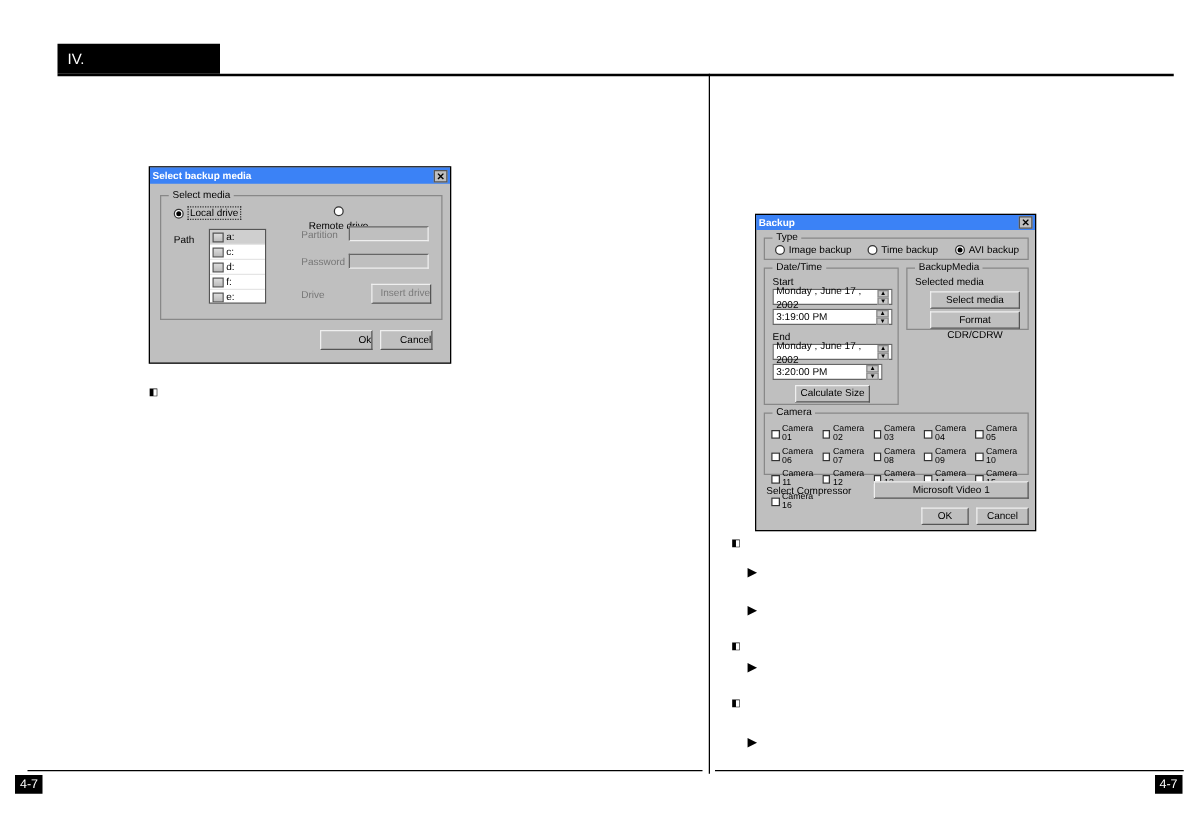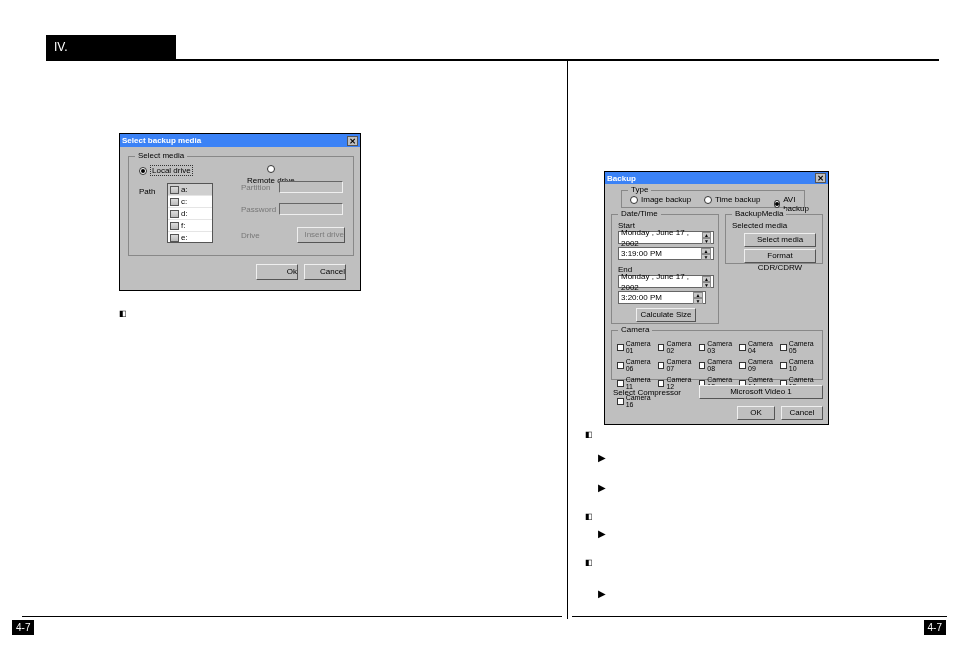--- a/index.html
+++ b/index.html
@@ -343,21 +343,21 @@
   <div class="btn" style="top:130px;left:136px;width:42px;">Ok</div>
   <div class="btn" style="top:130px;left:184px;width:42px;">Cancel</div>
 </div>
 
 <div class="dlg2">
   <div class="titlebar">
     <span>Backup</span>
     <span class="close">✕</span>
   </div>
 
-  <div class="groupbox" style="top:18px;left:16px;width:184px;height:18px;">
+  <div class="groupbox" style="top:18px;left:6px;width:212px;height:18px;">
     <span class="lbl">Type</span>
     <span class="radio" style="position:absolute;top:4px;left:8px;">
       <span class="dot"></span>
       <span>Image backup</span>
     </span>
     <span class="radio" style="position:absolute;top:4px;left:82px;">
       <span class="dot"></span>
       <span>Time backup</span>
     </span>
     <span class="radio sel" style="position:absolute;top:4px;left:152px;">

